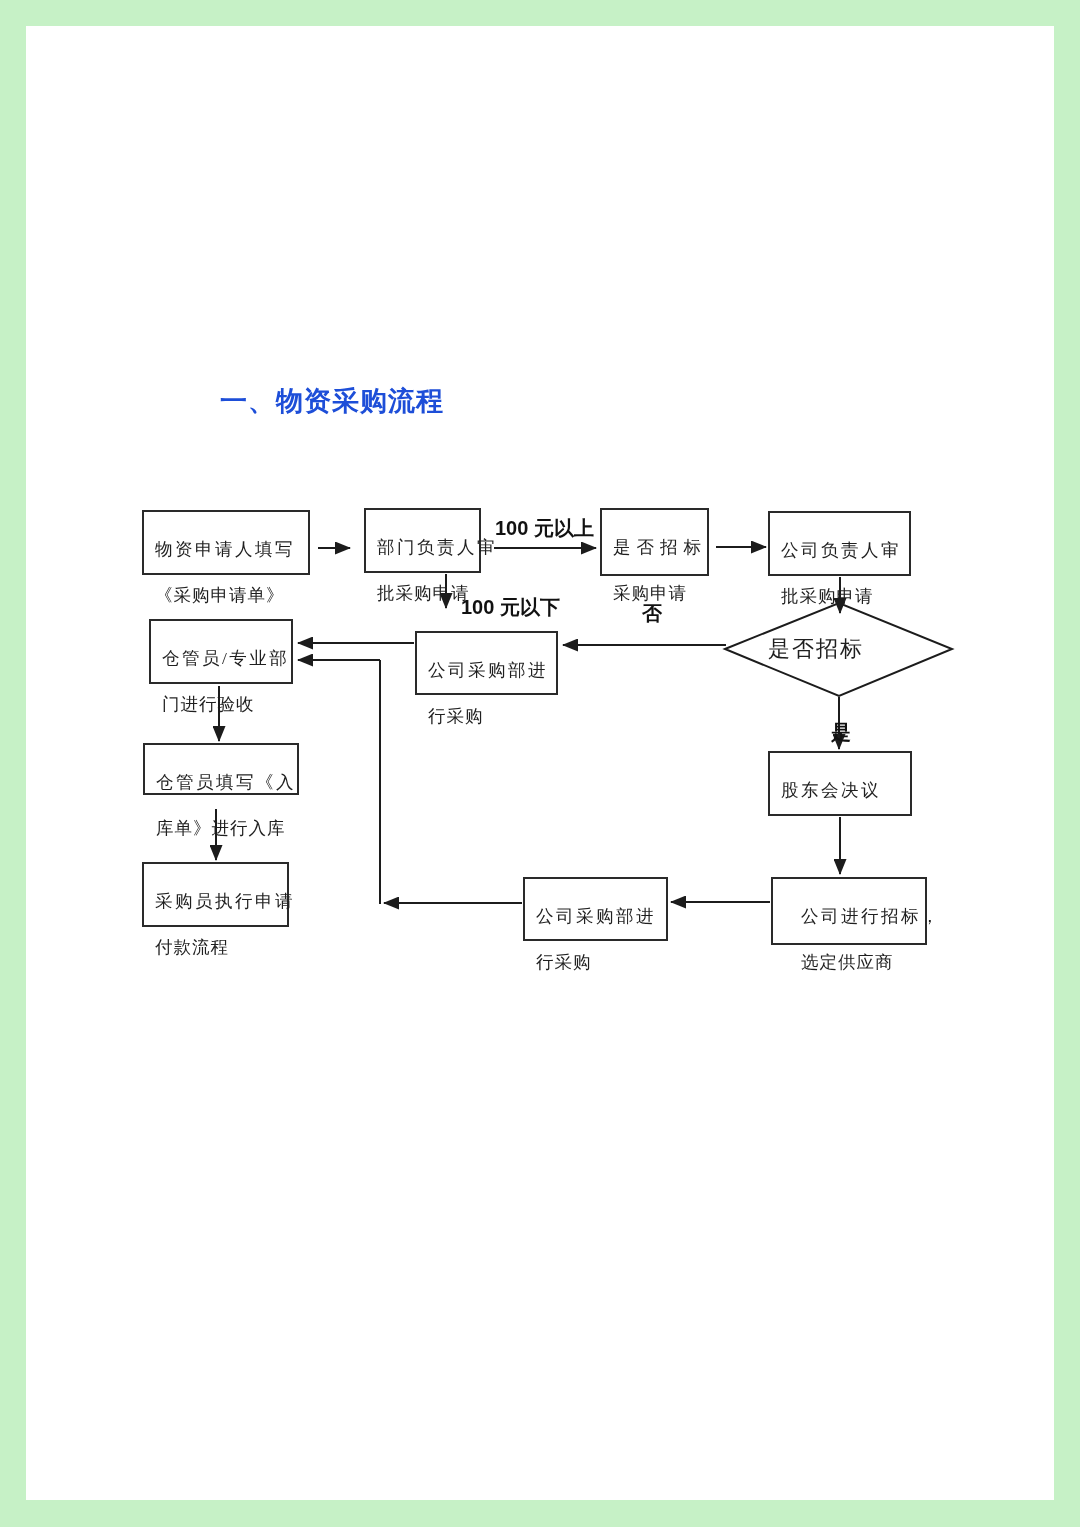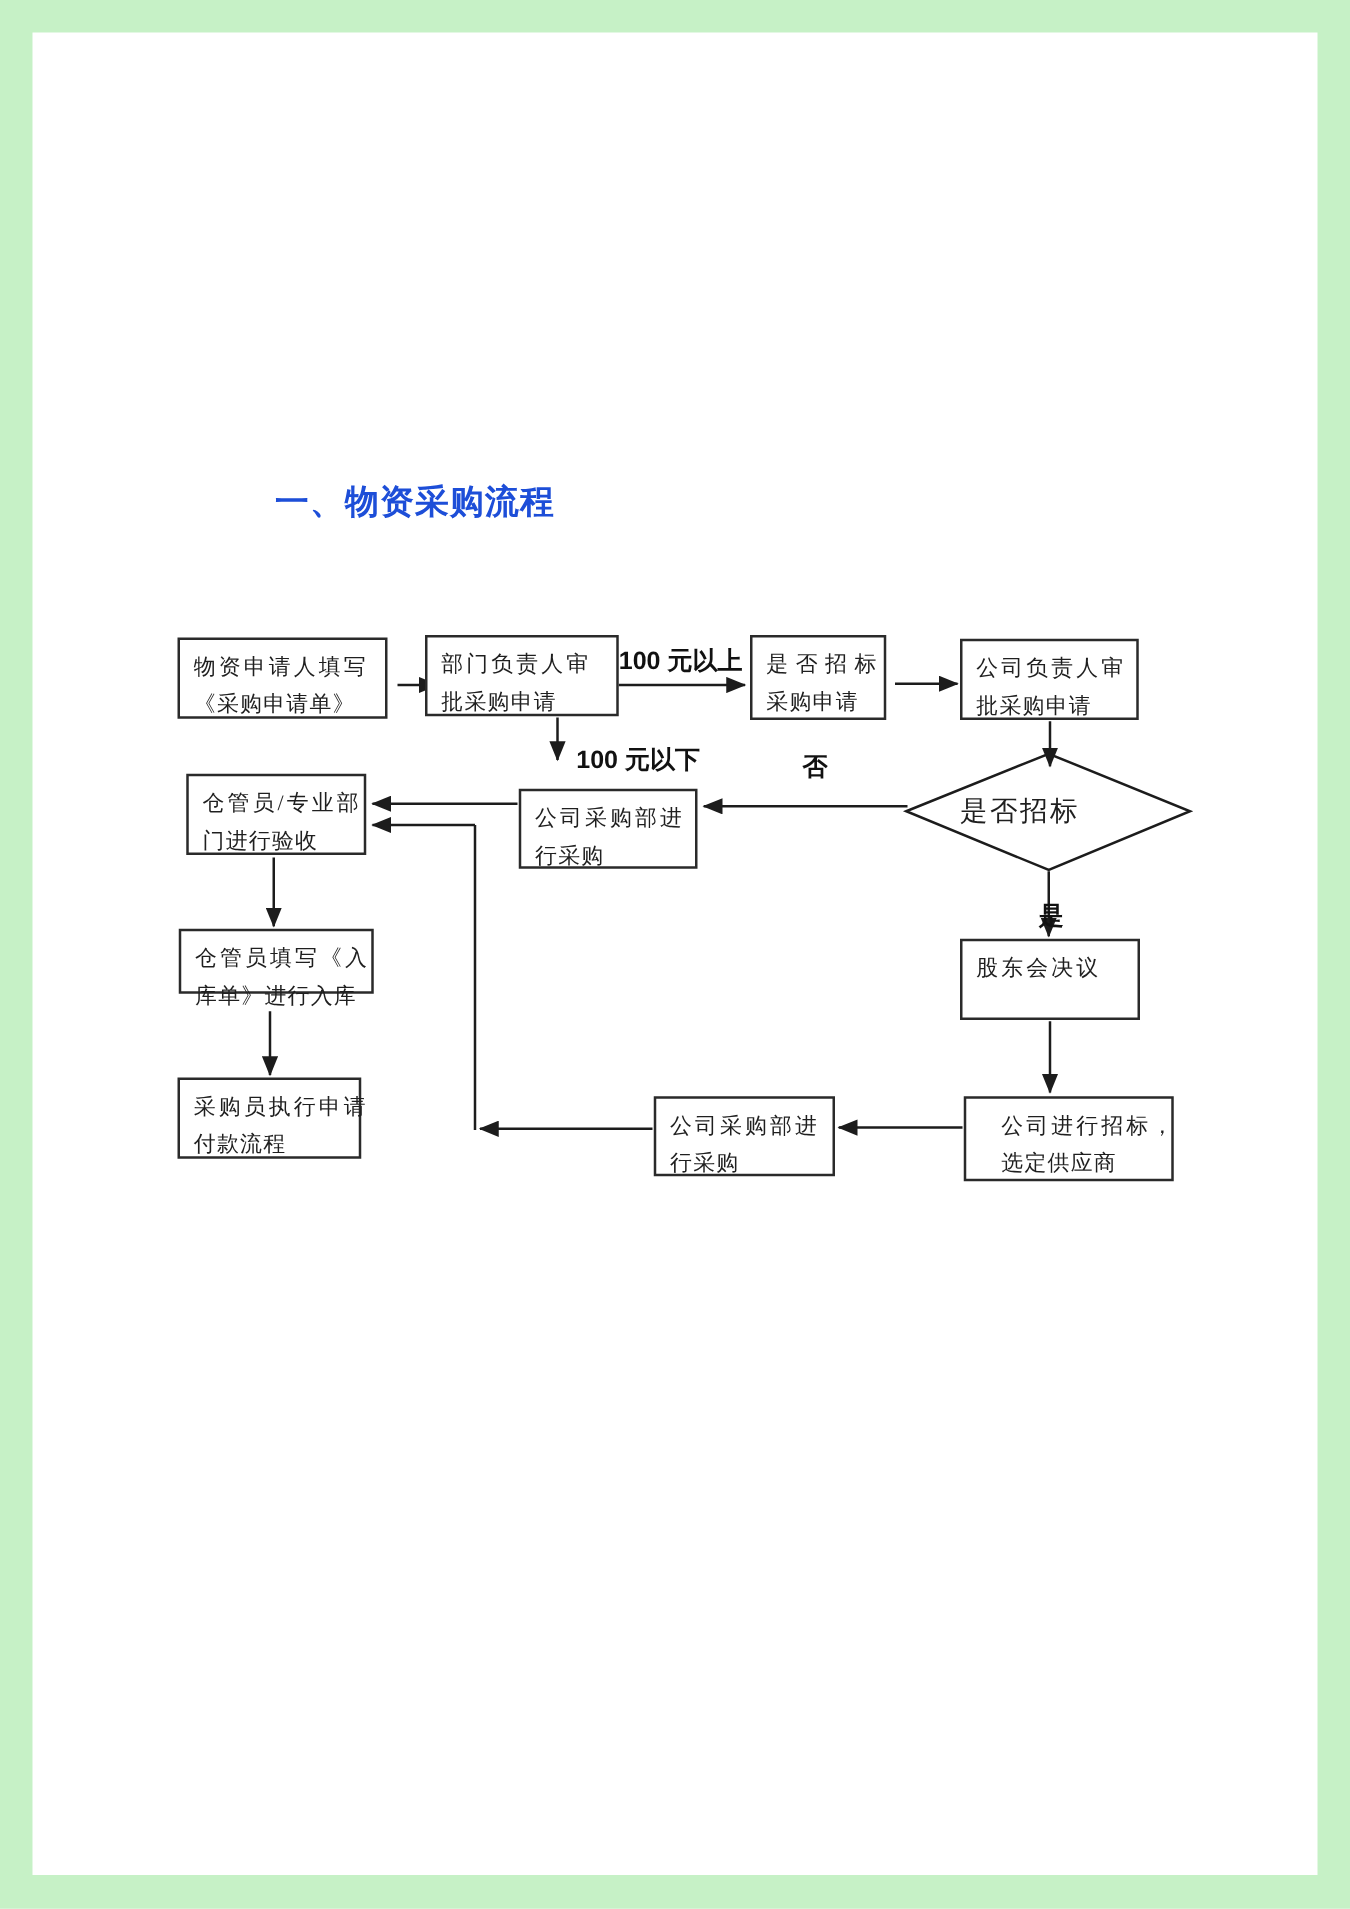--- a/index.html
+++ b/index.html
@@ -41,33 +41,33 @@
     position:absolute;
     background:#ffffff;
     border:2px solid #2a2a2a;
     box-sizing:border-box;
     color:#1f1f1f;
     font-family:"Liberation Serif","DejaVu Serif",serif;
     font-size:17.5px;
     line-height:30px;
     padding:6px 4px 0 11px;
   }
-  .node .ln{letter-spacing:1px;white-space:nowrap;}
+  .node .ln{letter-spacing:1px;white-space:nowrap;margin-top:16px;}
   .node .ln:first-child{letter-spacing:2.5px;}
   .node-budget .ln:first-child{letter-spacing:6px;}
   .node-apply{left:142px;top:510px;width:168px;height:65px;}
-  .node-dept{left:340px;top:508px;width:155px;height:65px;}
+  .node-dept{left:364px;top:508px;width:117px;height:65px;}
   .node-budget{left:600px;top:508px;width:109px;height:68px;}
   .node-company{left:768px;top:511px;width:143px;height:65px;}
   .node-purchase-mid{left:415px;top:631px;width:143px;height:64px;}
   .node-inspect{left:149px;top:619px;width:144px;height:65px;}
   .node-warehouse{left:143px;top:743px;width:156px;height:52px;}
   .node-payment{left:142px;top:862px;width:147px;height:65px;}
   .node-shareholder{left:768px;top:751px;width:144px;height:65px;}
-  .node-tender{left:771px;top:877px;width:168px;height:68px;padding-left:28px;}
+  .node-tender{left:771px;top:877px;width:156px;height:68px;padding-left:28px;}
   .node-purchase-bottom{left:523px;top:877px;width:145px;height:64px;}
   .diamond-label{
     position:absolute;
     left:768px;top:634px;width:140px;
     color:#1f1f1f;
     font-family:"Liberation Serif","DejaVu Serif",serif;
     font-size:22px;
     letter-spacing:2px;
     background:transparent;
     border:none;padding:0;

